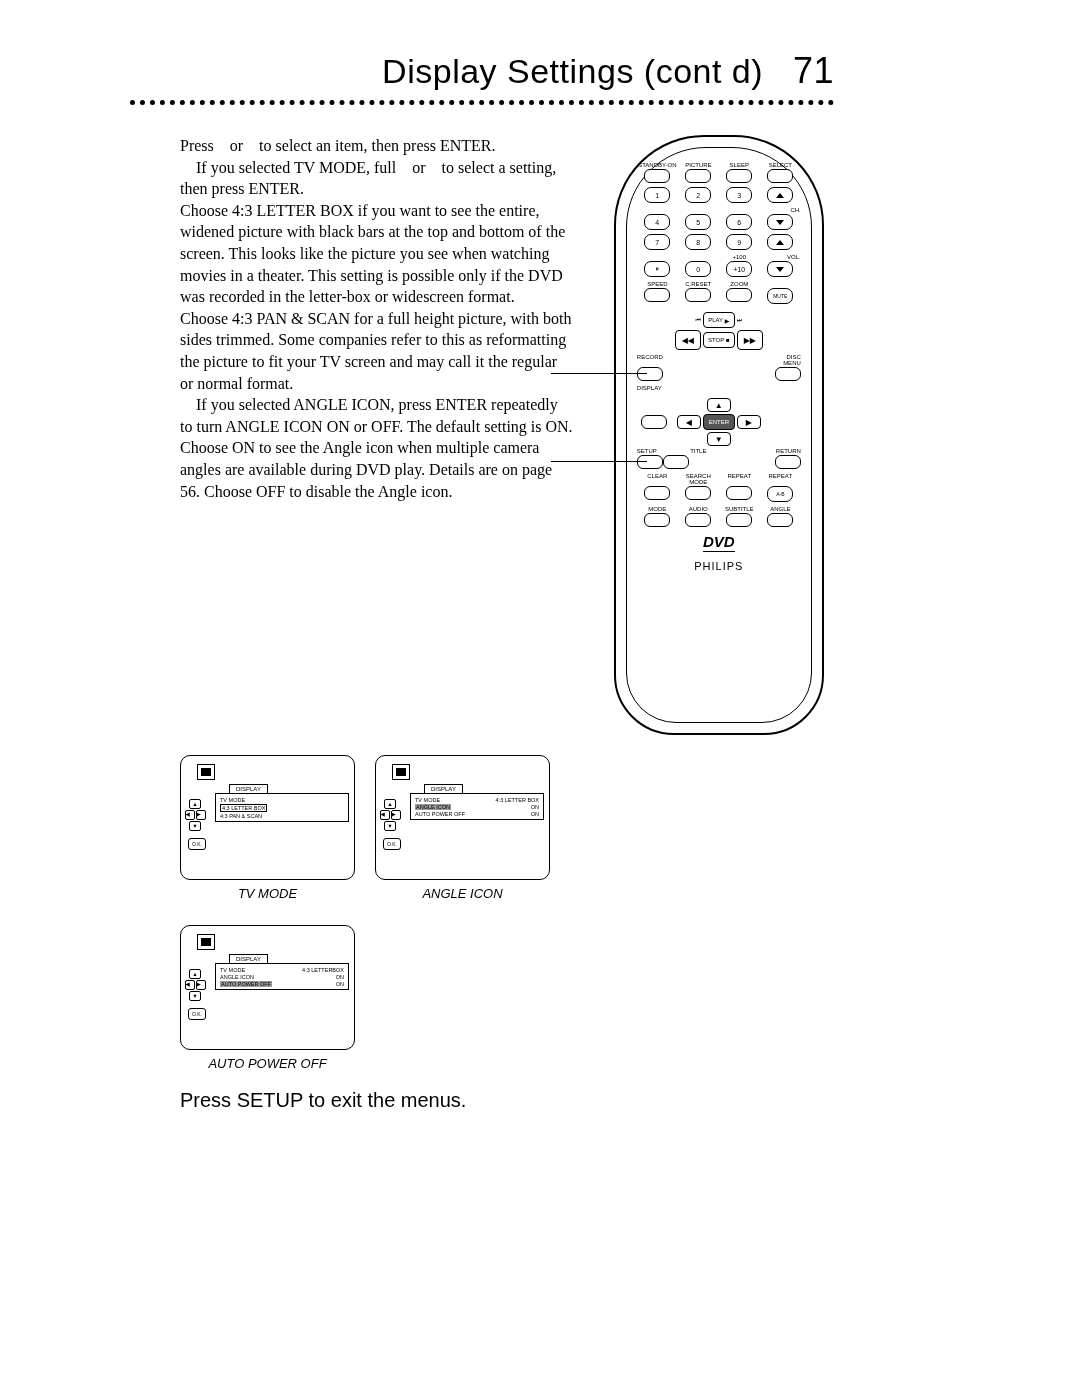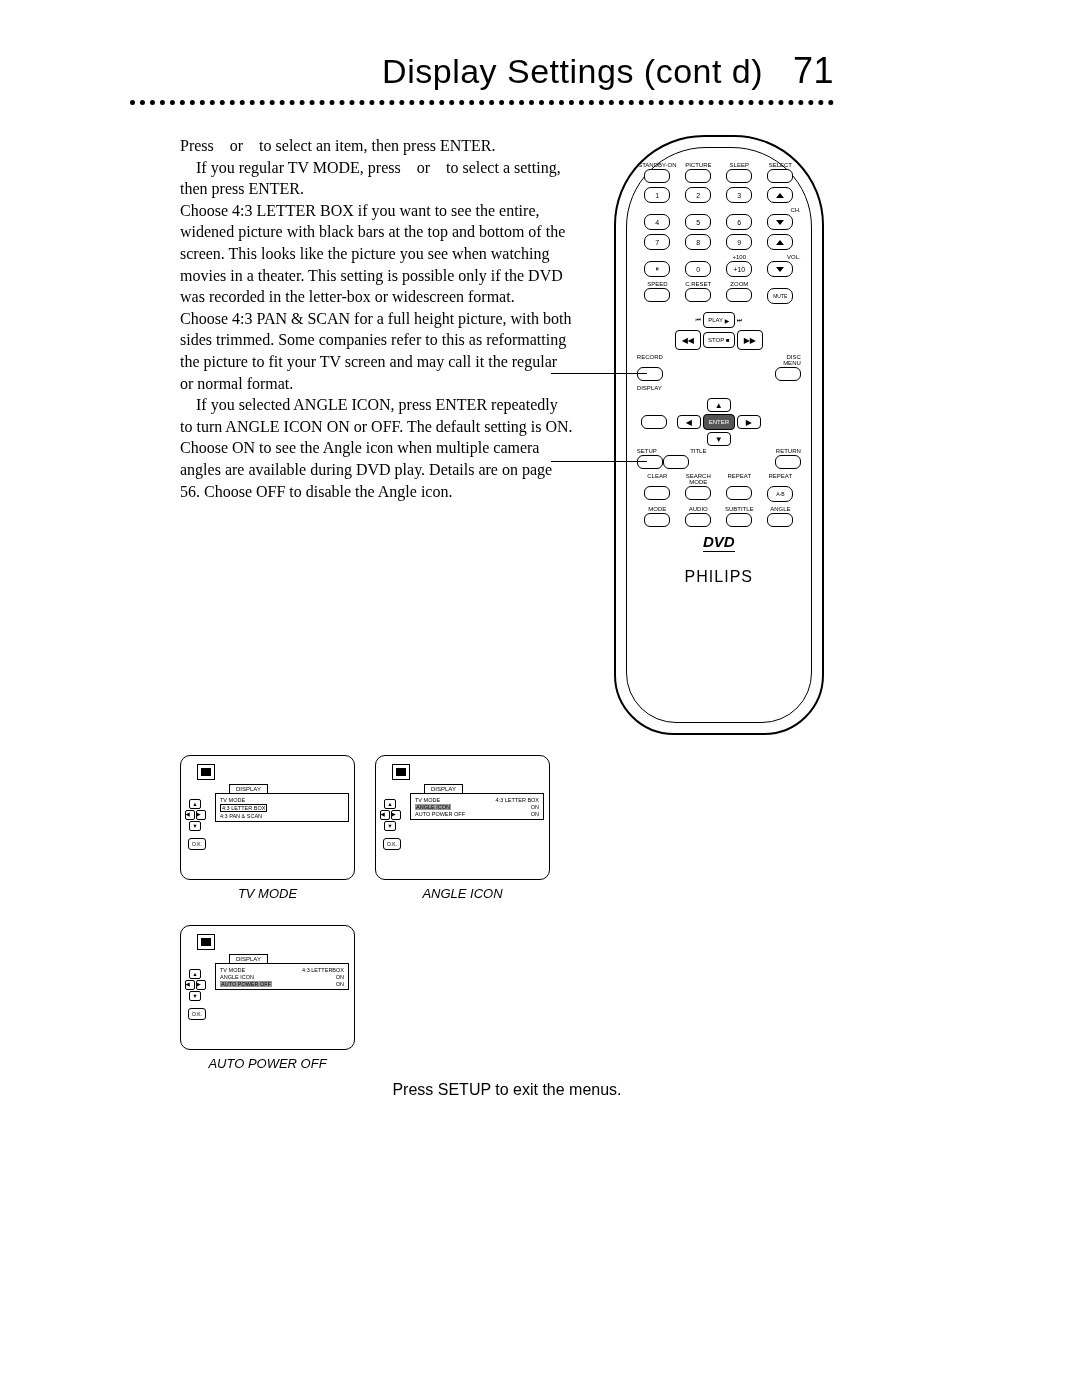--- a/index.html
+++ b/index.html
@@ -144,22 +144,22 @@
     width: 22px; height: 12px; border: 1px solid #000; border-radius: 4px;
     display: flex; align-items: center; justify-content: center; font-size: 8px;
   }
   .nav-row { display: flex; gap: 2px; align-items: center; }
   .enter-btn {
     width: 30px; height: 14px; border: 1px solid #000; border-radius: 4px;
     background: #555; color: #fff;
     display: flex; align-items: center; justify-content: center; font-size: 6px;
   }
   .brand {
-    margin-top: 16px;
-    font-size: 16px;
+    margin-top: 8px;
+    font-size: 11px;
     letter-spacing: 1px;
     text-align: center;
   }
   .dvd-logo {
     font-size: 15px;
     font-weight: bold;
     font-style: italic;
     text-align: center;
     margin-top: 2px;
     border-bottom: 1px solid #000;
@@ -237,24 +237,23 @@
   .list-box .hl { background: #999; color: #000; padding: 0 1px; }
   .caption {
     font-size: 13px;
     font-style: italic;
     text-align: center;
     margin-top: 6px;
     width: 175px;
   }
   .caption-row { display: flex; gap: 20px; }
   .final-instr {
-    font-size: 16px;
+    font-size: 20px;
     padding-left: 50px;
-    margin-top: 10px;
-    text-align: center;
+    margin-top: 18px;
   }
   .pointer-line {
     position: absolute;
     left: -86px;
     height: 1px;
     background: #000;
     width: 96px;
   }
 </style>
 </head>
@@ -263,21 +262,21 @@
 <div class="page">
   <div class="header">
     <span>Display Settings (cont d)</span>&nbsp;&nbsp;
     <span class="page-number">71</span>
   </div>
   <hr class="dotted-line">
 
   <div class="content-row">
     <div class="text-col">
       <p><span>Press</span>&nbsp;&nbsp;&nbsp;&nbsp;<span>or</span>&nbsp;&nbsp;&nbsp;&nbsp;<span>to select an item, then press ENTER.</span></p>
-      <p class="indent"><span>If you regular TV MODE, press</span>&nbsp;&nbsp;&nbsp;&nbsp;<span>or</span>&nbsp;&nbsp;&nbsp;&nbsp;<span>to select a setting, then press ENTER.</span></p>
+      <p class="indent"><span>If you selected TV MODE, full</span>&nbsp;&nbsp;&nbsp;&nbsp;<span>or</span>&nbsp;&nbsp;&nbsp;&nbsp;<span>to select a setting, then press ENTER.</span></p>
       <p>Choose 4:3 LETTER BOX if you want to see the entire, widened picture with black bars at the top and bottom of the screen.  This looks like the picture you see when watching movies in a theater.  This setting is possible only if the DVD was recorded in the letter-box or widescreen format.</p>
       <p>Choose 4:3 PAN &amp; SCAN for a full height picture, with both sides trimmed.  Some companies refer to this as reformatting the picture to fit your TV screen and may call it the regular or normal format.</p>
       <p class="indent">If you selected ANGLE ICON, press ENTER repeatedly to turn ANGLE ICON ON or OFF.  The default setting is ON.   Choose ON to see the Angle icon when multiple camera angles are available during DVD play. Details are on page 56. Choose OFF to disable the Angle icon.</p>
     </div>
 
     <div class="remote-col">
       <div class="remote">
         <div class="remote-inner">
 
           <div class="label-row">

